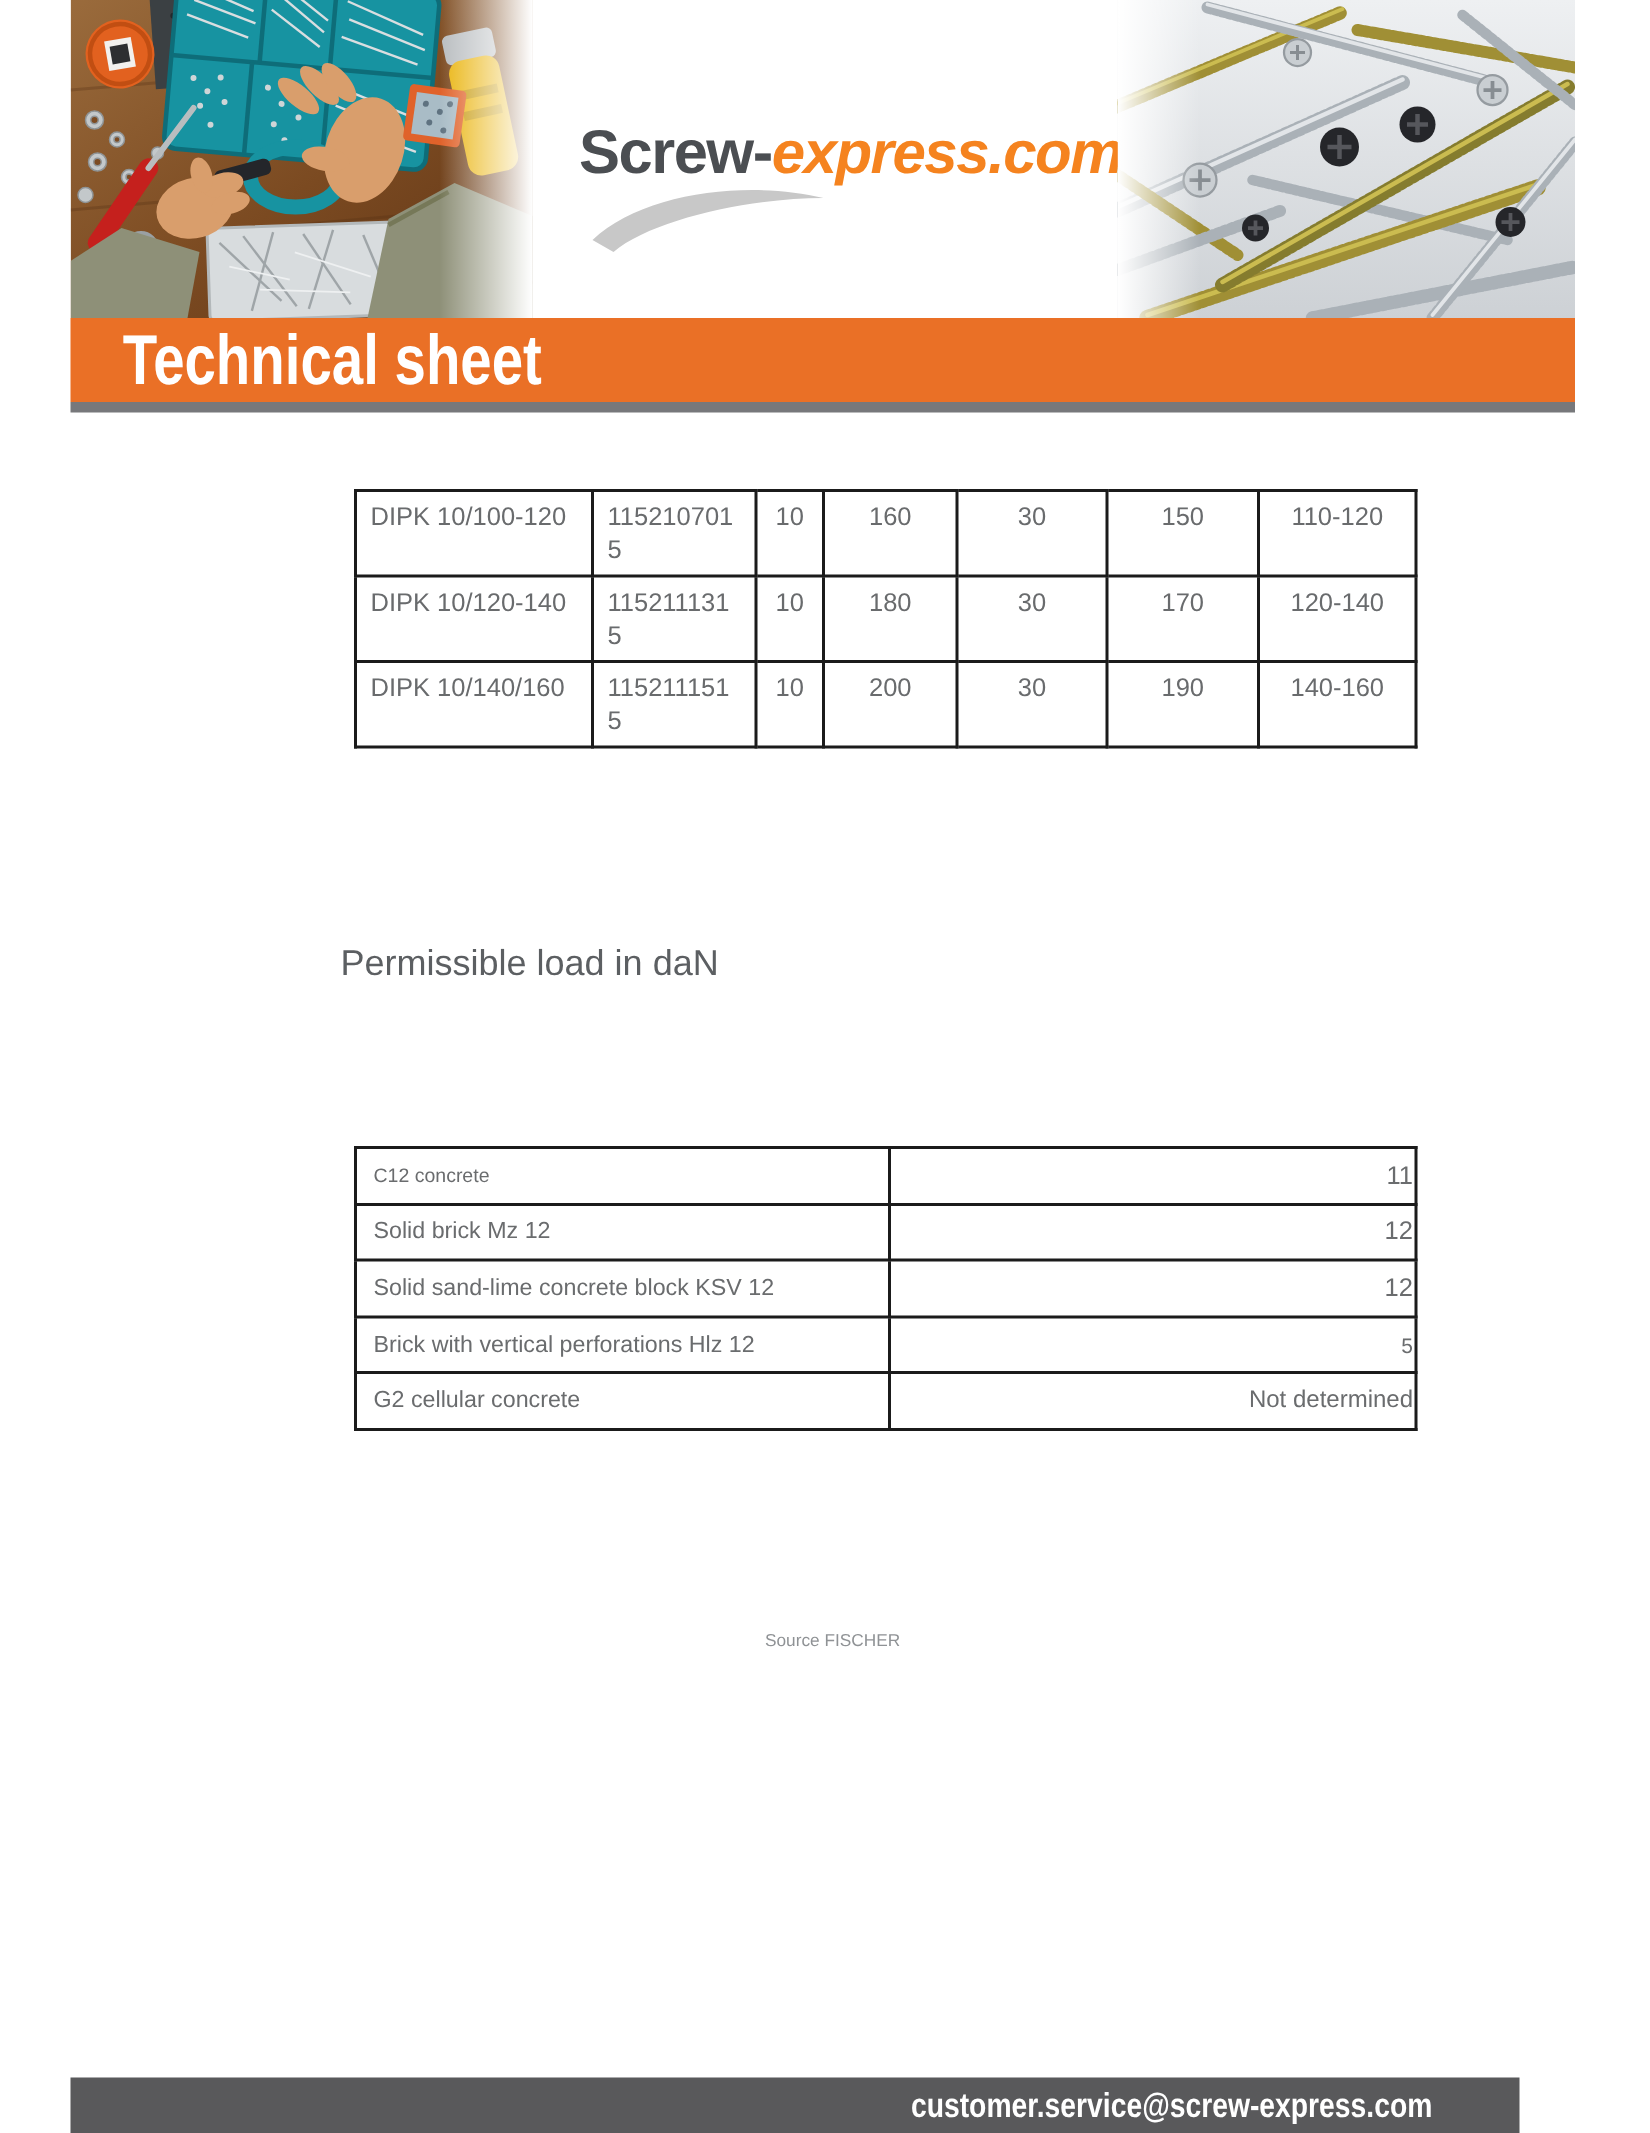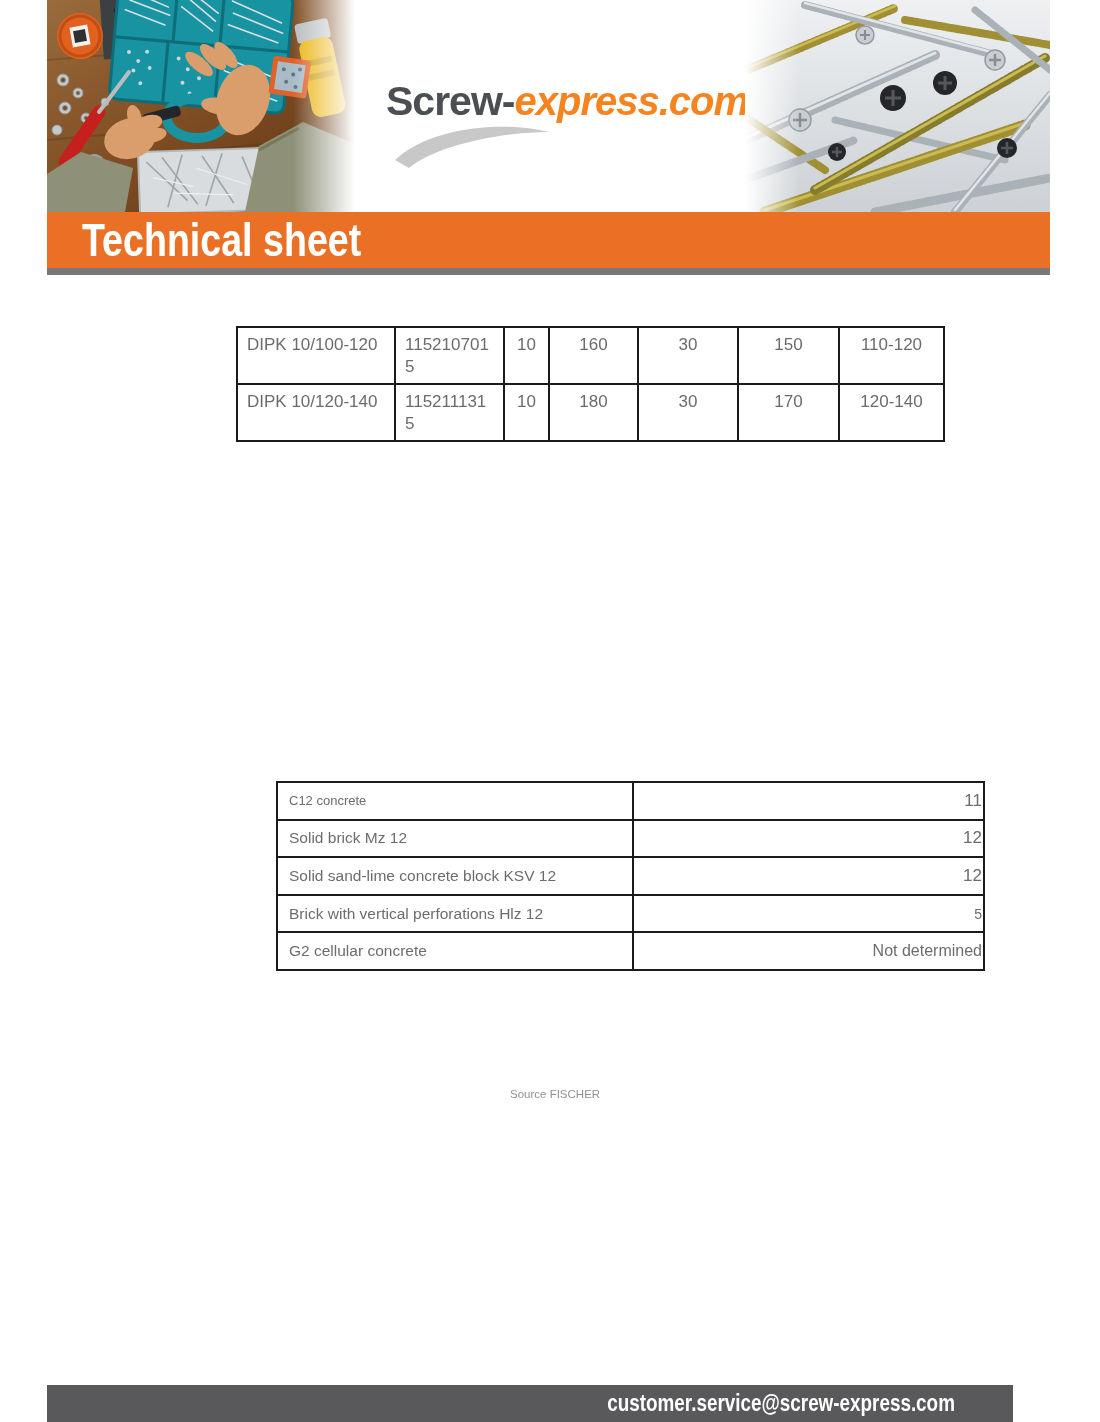--- a/index.html
+++ b/index.html
@@ -36,21 +36,21 @@
     font-size:17px;line-height:1.3;color:#696b6d;}
   .product-table tr{height:57px;}
   .pt-left{text-align:left;}
   .pt-num{text-align:center;}
   .pt-wrap{word-break:break-all;}
 
   
   .section-heading{position:absolute;left:227px;top:629px;font-size:24px;color:#5c5f62;}
 
   
-  .load-table{position:absolute;left:236px;top:781px;border-collapse:collapse;table-layout:fixed;width:707px;margin-left:40px;}
+  .load-table{position:absolute;left:236px;top:764px;border-collapse:collapse;table-layout:fixed;width:707px;}
   .load-table td{border:2px solid #1b1b1b;color:#6a6c6e;vertical-align:middle;}
   .load-table tr{height:37.6px;}
   .lt-label{text-align:left;padding-left:11px;font-size:15.5px;}
   .lt-value{text-align:right;font-size:16px;}
   .load-table tr:nth-child(1) .lt-label{font-size:13px;}
   .load-table tr:nth-child(6) .lt-label{font-size:13.5px;}
   .load-table tr:nth-child(1) .lt-value,
   .load-table tr:nth-child(2) .lt-value,
   .load-table tr:nth-child(3) .lt-value{font-size:17px;}
   .load-table tr:nth-child(4) .lt-value{font-size:14px;}
@@ -325,23 +325,33 @@
       </tr>
       <tr>
         <td class="pt-left">DIPK 10/120-140</td>
         <td class="pt-left pt-wrap">1152111315</td>
         <td class="pt-num">10</td>
         <td class="pt-num">180</td>
         <td class="pt-num">30</td>
         <td class="pt-num">170</td>
         <td class="pt-num">120-140</td>
       </tr>
+      <tr>
+        <td class="pt-left">DIPK 10/140/160</td>
+        <td class="pt-left pt-wrap">1152111515</td>
+        <td class="pt-num">10</td>
+        <td class="pt-num">200</td>
+        <td class="pt-num">30</td>
+        <td class="pt-num">190</td>
+        <td class="pt-num">140-160</td>
+      </tr>
     </tbody>
   </table>
 
+  <div class="section-heading">Permissible load in daN</div>
 
   <table class="load-table">
     <colgroup>
         <col style="width:356px">
         <col style="width:351px">
       </colgroup>
     <tbody>
       <tr>
         <td class="lt-label">C12 concrete</td>
         <td class="lt-value">11</td>

